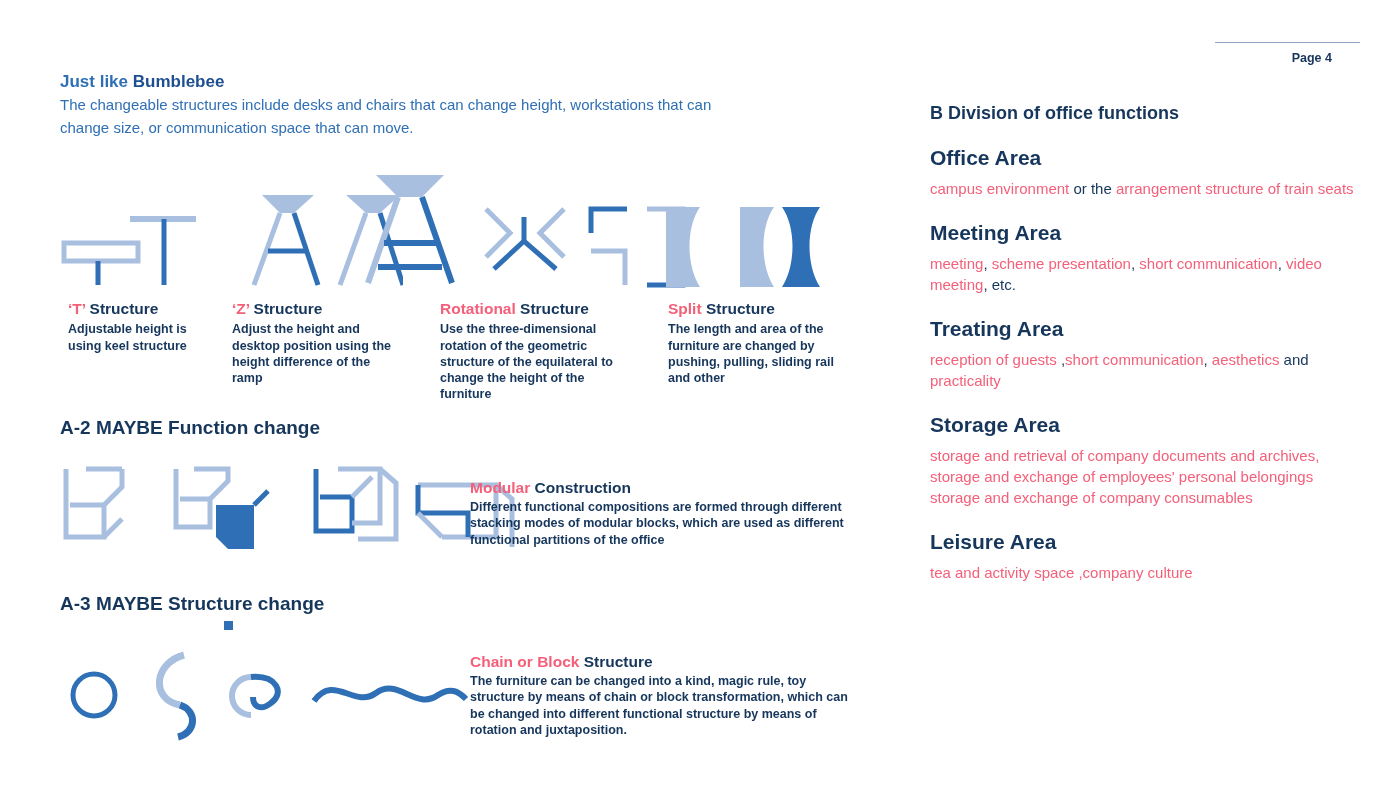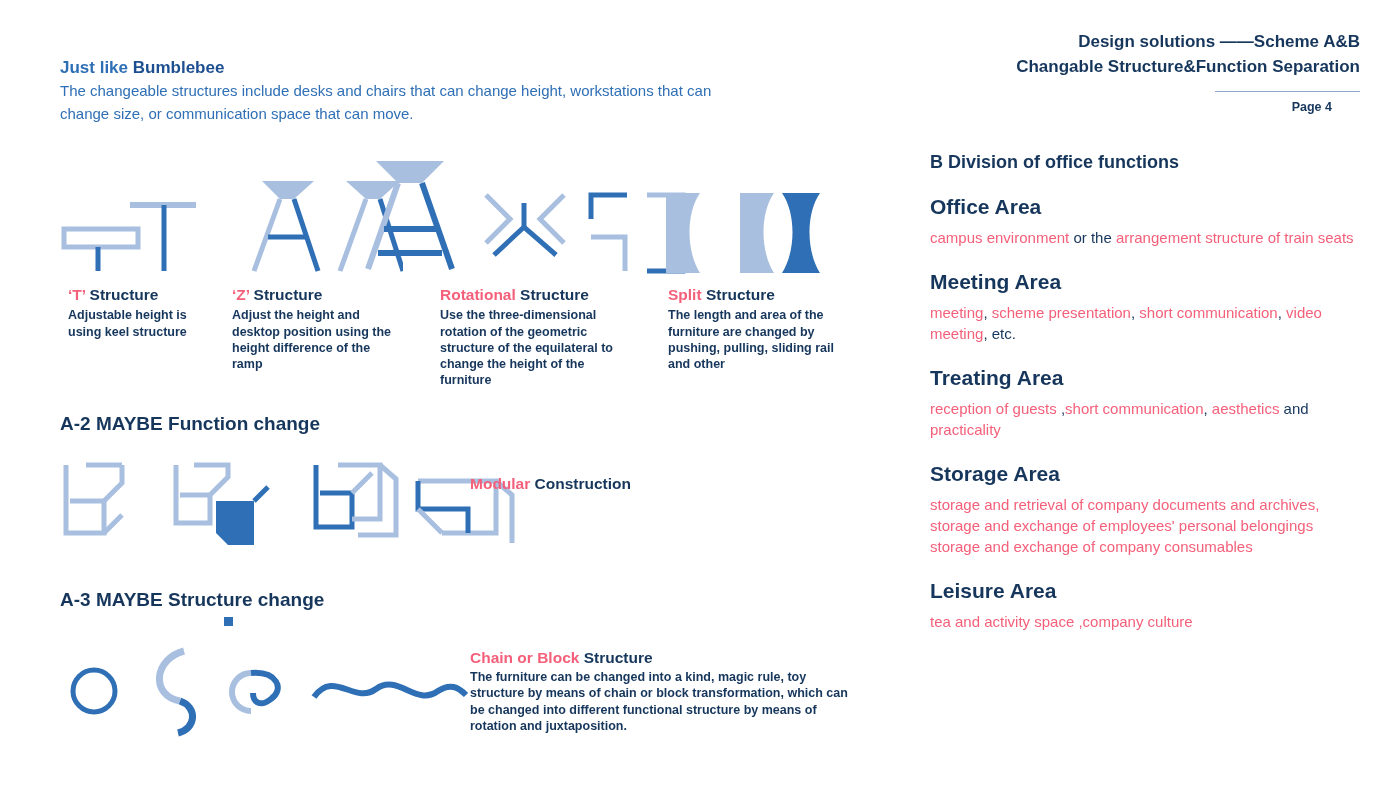--- a/index.html
+++ b/index.html
@@ -30,21 +30,21 @@
   .sec-head {
     font-size: 19px;
     font-weight: bold;
     color: #16365c;
     letter-spacing: 0.2px;
   }
   .sub-head {
     font-size: 17px;
     font-weight: bold;
     color: #2f6fb5;
-    margin-top: 18px;
+    margin-top: 32px;
   }
   .sub-head .accent {
     color: #1d4f91;
   }
   .lead {
     font-size: 15px;
     color: #2f6fb5;
     line-height: 1.5;
     margin-top: 2px;
     max-width: 680px;
@@ -248,21 +248,21 @@
       <div class="cap" style="left:608px; width:180px;">
         <span class="t"><span class="pink">Split</span><span> Structure</span></span>
         <span class="body">The length and area of the furniture are changed by pushing, pulling, sliding rail and other</span>
       </div>
       <div class="cap" style="left:380px; width:190px;">
         <span class="t"><span class="pink">Rotational</span><span> Structure</span></span>
         <span class="body">Use the three-dimensional rotation of the geometric structure of the equilateral to change the height of the furniture</span>
       </div>
     </div>
 
-    <div class="blk-title" style="margin-top:18px;">A-2 MAYBE Function change</div>
+    <div class="blk-title" style="margin-top:8px;">A-2 MAYBE Function change</div>
 
     <div style="position:relative; height:110px; margin-top:18px;">
       <div style="position:absolute; left:0; top:8px;">
         <svg width="90" height="80" viewBox="0 0 90 80">
           <path d="M6 4 V72 H44 V40 H10" fill="none" stroke="#a8bfe0" stroke-width="5"></path>
           <path d="M44 40 L62 22 V4" fill="none" stroke="#a8bfe0" stroke-width="5"></path>
           <path d="M62 4 H26" fill="none" stroke="#a8bfe0" stroke-width="5"></path>
           <path d="M44 72 L62 54" fill="none" stroke="#a8bfe0" stroke-width="5"></path>
         </svg>
       </div>
@@ -285,20 +285,21 @@
       <div style="position:absolute; left:352px; top:22px;">
         <svg width="110" height="70" viewBox="0 0 110 70">
           <path d="M6 6 H84 V58 H30" fill="none" stroke="#a8bfe0" stroke-width="5"></path>
           <path d="M6 6 V34 H56 V58" fill="none" stroke="#2f6fb5" stroke-width="5"></path>
           <path d="M30 58 L6 34" fill="none" stroke="#a8bfe0" stroke-width="5"></path>
           <path d="M84 6 L100 20 V68" fill="none" stroke="#a8bfe0" stroke-width="5"></path>
         </svg>
       </div>
       <div style="position:absolute; left:410px; top:22px; width:380px;">
         <div class="desc-title"><span class="pink">Modular</span><span> Construction</span></div>
+        <div class="desc-body">Different functional compositions are formed through different stacking modes of modular blocks, which are used as different functional partitions of the office</div>
       </div>
     </div>
 
     <div class="blk-title" style="margin-top:26px;">A-3 MAYBE Structure change</div>
 
     <div style="position:relative; height:130px; margin-top:24px;">
       <div style="position:absolute; left:4px; top:26px;">
         <svg width="60" height="60" viewBox="0 0 60 60">
           <circle cx="30" cy="30" r="21" fill="none" stroke="#2f6fb5" stroke-width="5"></circle>
         </svg>
@@ -327,24 +328,20 @@
       </div>
       <div style="position:absolute; left:410px; top:14px; width:390px;">
         <div class="desc-title"><span class="pink">Chain or Block</span><span> Structure</span></div>
         <div class="desc-body">The furniture can be changed into a kind, magic rule, toy structure by means of chain or block transformation, which can be changed into different functional structure by means of rotation and juxtaposition.</div>
       </div>
     </div>
 
   </div>
 
   <div class="right">
-    <div class="r-title">
-      <div>Design solutions ——Scheme A&amp;B</div>
-      <div>Changable Structure&amp;Function Separation</div>
-    </div>
     <hr class="rule">
     <div class="page-num">Page 4</div>
 
     <div class="r-h1">B Division of office functions</div>
 
     <div class="r-h2">Office Area</div>
     <div class="r-p">
       <span class="pink"> campus environment </span><span class="dark">or the </span><span class="pink">arrangement structure of train seats</span>
     </div>
 

